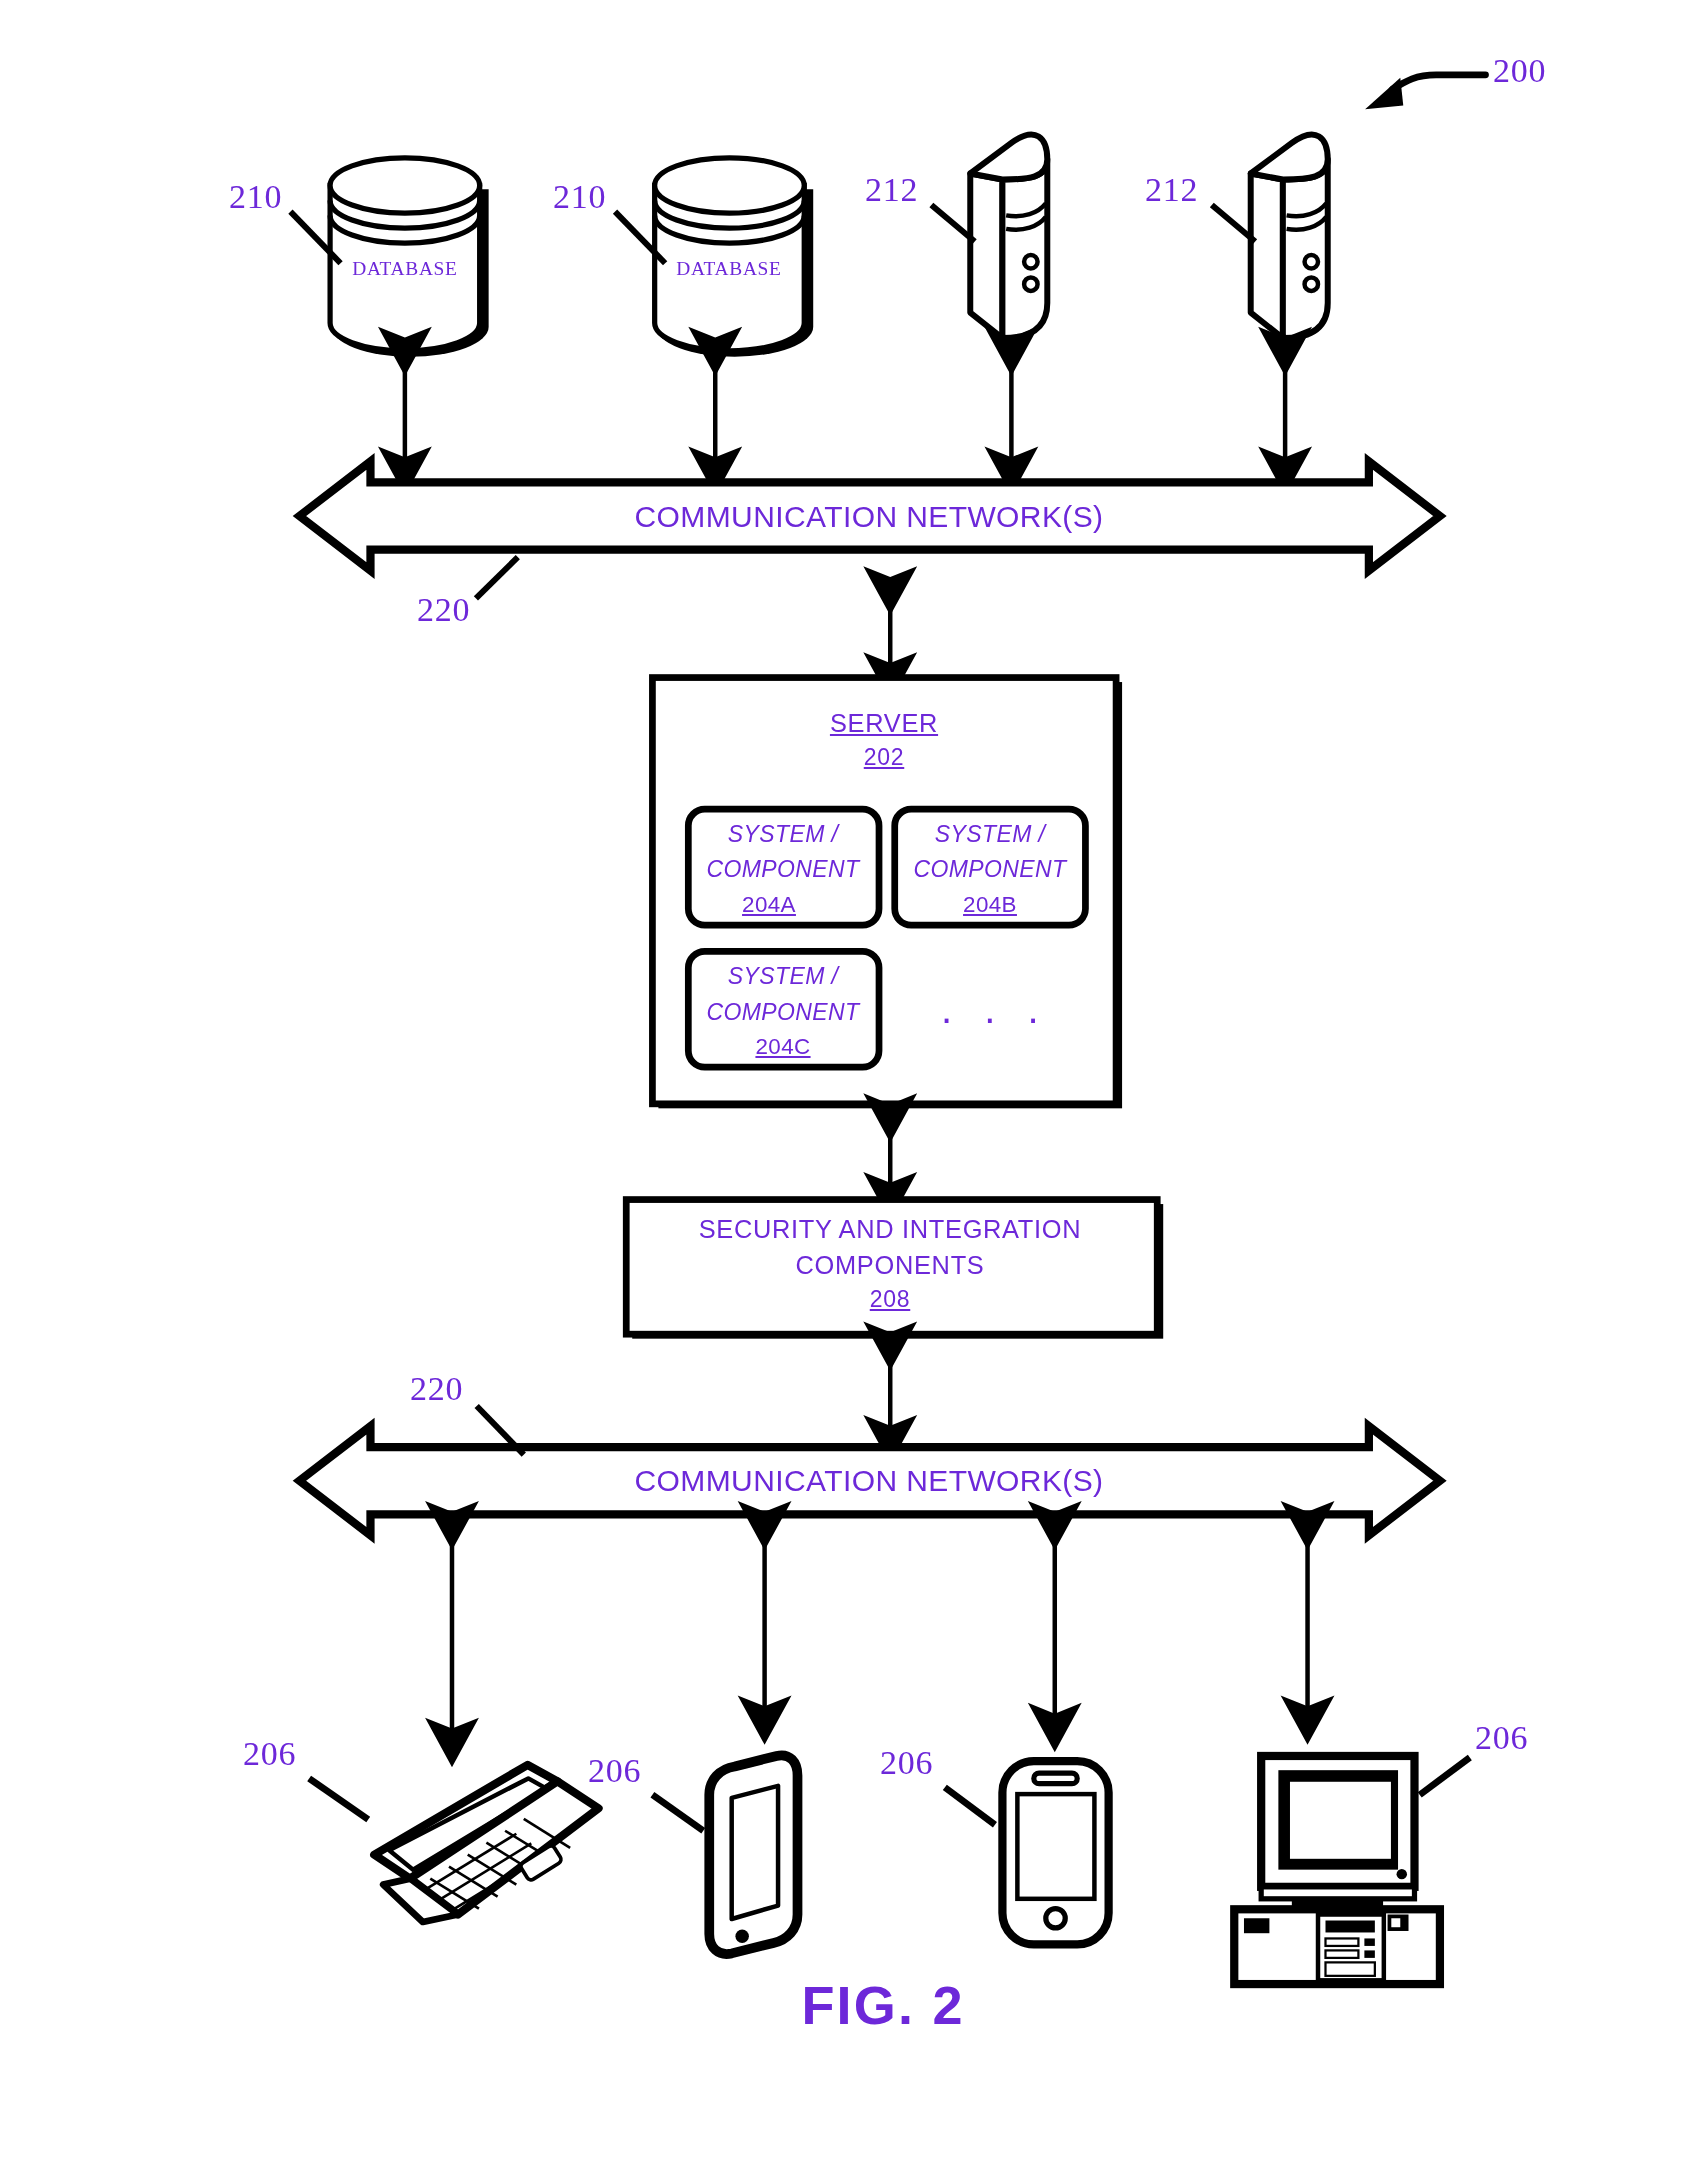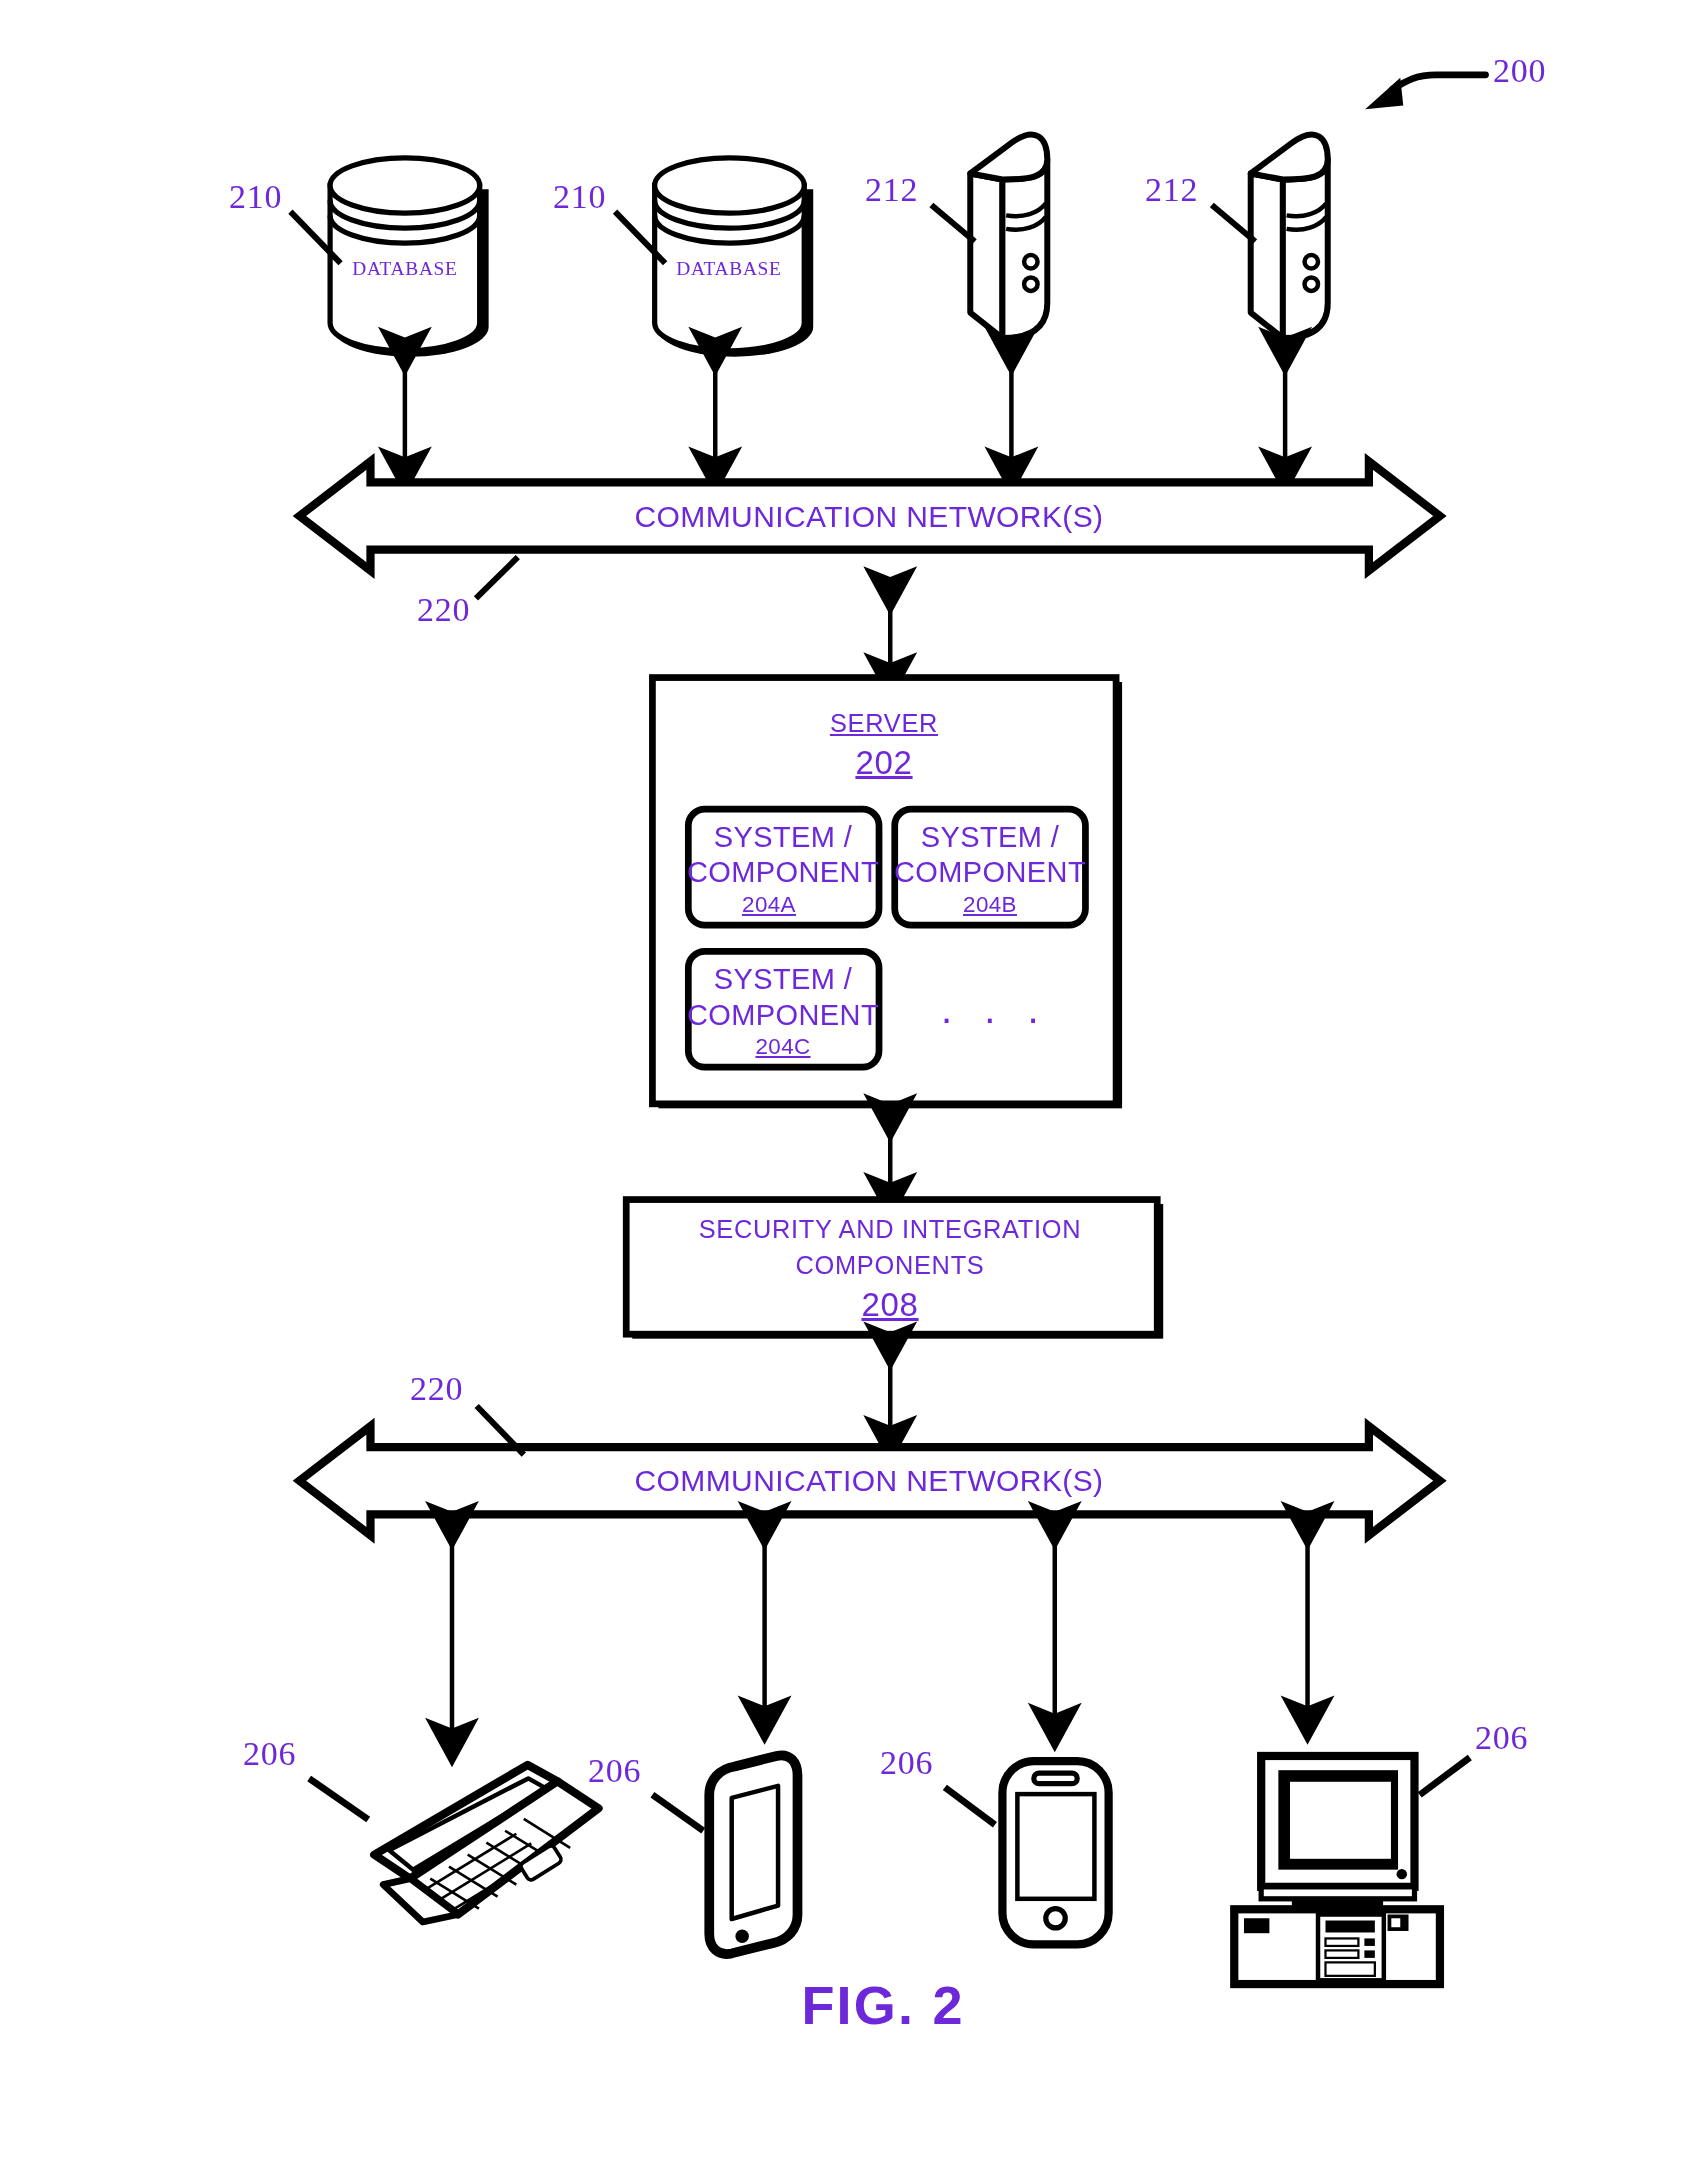--- a/index.html
+++ b/index.html
@@ -15,22 +15,22 @@
   
   .txt{position:absolute;color:#6d28d9;white-space:nowrap;}
   .ref{font-size:34px;letter-spacing:0.7px;font-family:"Liberation Serif",serif;}
   .fig-caption{
     font-size:54px;font-weight:bold;letter-spacing:2.2px;
     font-family:"Liberation Sans",sans-serif;
   }
   .netlabel{font-size:30px;letter-spacing:0.4px;}
   .dbtext{font-size:19.4px;letter-spacing:0.7px;font-family:Liberation Serif, serif;}
   .boxtitle{font-size:25.4px;letter-spacing:0.7px;}
-  .boxnum{font-size:33px;letter-spacing:0.7px;text-decoration:underline;}
-  .compline{font-size:29px;letter-spacing:0.4px;}
+  .boxnum{font-size:23px;letter-spacing:0.7px;text-decoration:underline;}
+  .compline{font-size:23px;letter-spacing:0.4px;font-style:italic;}
   .compnum{font-size:22.4px;letter-spacing:0.4px;text-decoration:underline;}
   .ctr{transform:translateX(-50%);text-align:center;}
   .dots{font-size:40px;letter-spacing:10.5px;}
 </style>
 </head>
 <body>
 
 <div id="stage">
 
 <svg id="canvas" viewBox="0 0 2255 2919" xmlns="http://www.w3.org/2000/svg">

